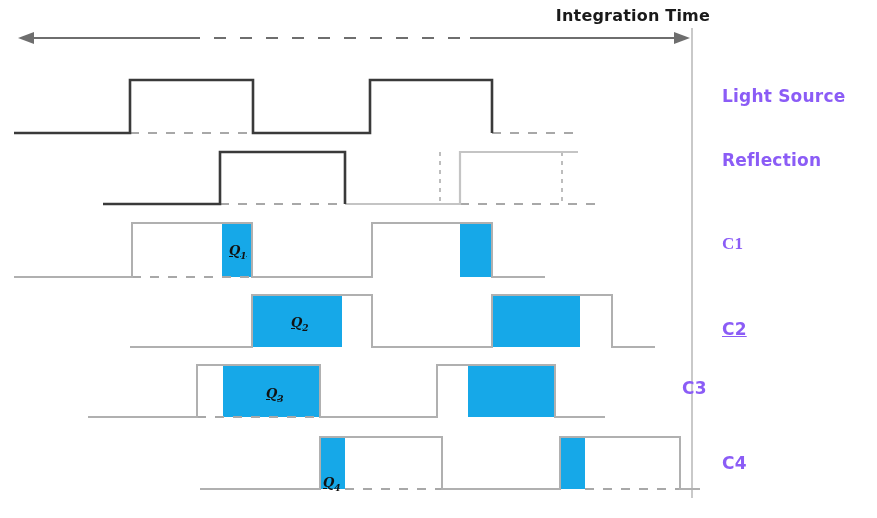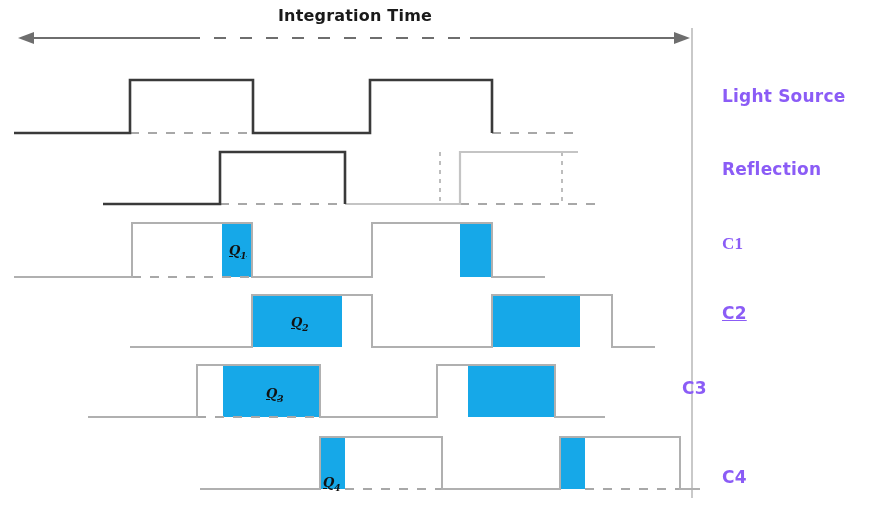--- a/index.html
+++ b/index.html
@@ -24,21 +24,21 @@
   }
   #title-text{
     position:absolute;
     font-family:"DejaVu Sans","Liberation Sans",sans-serif;
     font-weight:bold;
     font-size:16px;
     color:#1a1a1a;
     letter-spacing:0.2px;
     white-space:nowrap;
     line-height:1;
-    left:0;top:8px;width:710px;text-align:center;
+    left:0;top:8px;width:710px;text-align:right;
   }
   .q-label{
     position:absolute;
     font-family:"DejaVu Serif","Liberation Serif",serif;
     font-weight:bold;
     font-style:italic;
     font-size:13px;
     color:#111111;
     white-space:nowrap;
     line-height:1;
@@ -110,25 +110,25 @@
       <path id="c4-dashed" fill="none" stroke="#a8a8a8" stroke-width="2" stroke-dasharray="9 9" d="M 345 489 L 442 489 M 585 489 L 700 489"></path>
       <path id="c4-solid" fill="none" stroke="#b0b0b0" stroke-width="2" stroke-linejoin="miter" d="M 200 489 L 320 489 L 320 437 L 442 437 L 442 489 L 560 489 L 560 437 L 680 437 L 680 489 L 700 489"></path>
     </g>
 
   </svg>
 
   <div id="title-text">Integration Time</div>
 
   <div id="row-labels">
       <div class="row-label" style="left: 722px; top: 88px;">Light Source</div>
-      <div class="row-label" style="left: 722px; top: 161px;">Reflection</div>
+      <div class="row-label" style="left: 722px; top: 152px;">Reflection</div>
       <div class="row-label" style="left: 722px; top: 235px; font-family: Liberation Serif, serif;">C1</div>
-      <div class="row-label" style="left: 722px; top: 305px; text-decoration: underline;">C2</div>
+      <div class="row-label" style="left: 722px; top: 321px; text-decoration: underline;">C2</div>
       <div class="row-label" style="left: 682px; top: 380px;">C3</div>
-      <div class="row-label" style="left: 722px; top: 469px; text-align: right;">C4</div>
+      <div class="row-label" style="left: 722px; top: 455px; text-align: right;">C4</div>
     </div>
 
   <div id="charge-labels">
       <div class="q-label" style="left: 229px; top: 244px;">Q<sub>1</sub></div>
       <div class="q-label" style="left: 291px; top: 316px;">Q<sub>2</sub></div>
       <div class="q-label" style="left: 266px; top: 387px; text-align: center;">Q<sub>3</sub></div>
       <div class="q-label" style="left: 323px; top: 476px;">Q<sub>4</sub></div>
     </div>
 
 </div>

